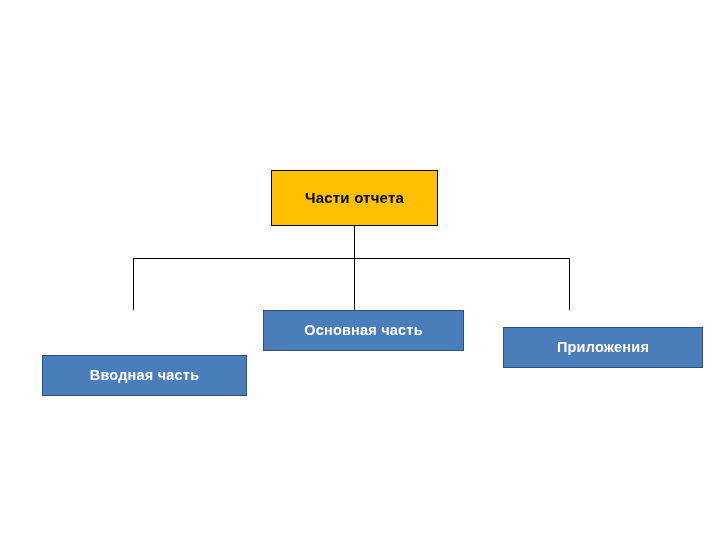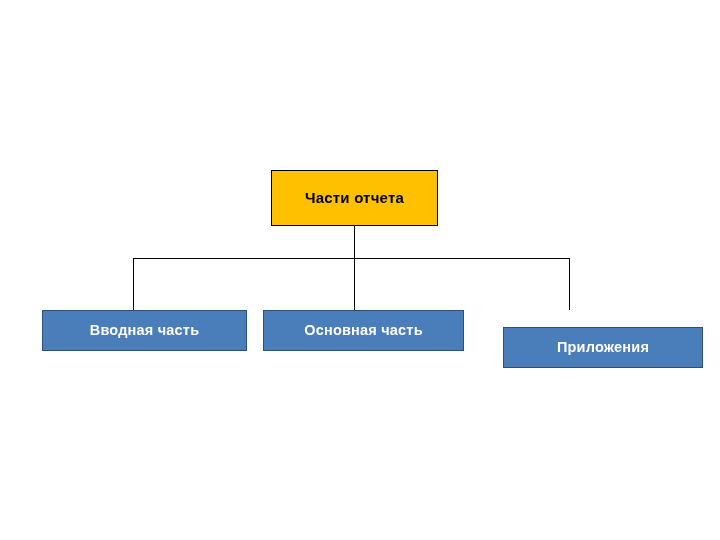--- a/index.html
+++ b/index.html
@@ -62,21 +62,21 @@
     height: 41px;
     background: #4A7EBB;
     border: 1px solid #2B4F7E;
   }
   .node-child .node-label {
     color: #FFFFFF;
     font-size: 14.5px;
     font-weight: bold;
     letter-spacing: 0.2px;
   }
-  #node-child-0 { left: 42px;  width: 205px; }
+  #node-child-0 { left: 42px;  width: 205px; margin-top: 45px; }
   #node-child-1 { left: 263px; width: 201px; }
   #node-child-2 { left: 503px; width: 200px; margin-top: 17px; }
 </style>
 </head>
 <body>
 
 <div id="diagram-canvas">
 
   <svg class="connector-layer" viewBox="0 0 720 540" width="720" height="540" xmlns="http://www.w3.org/2000/svg">
 

